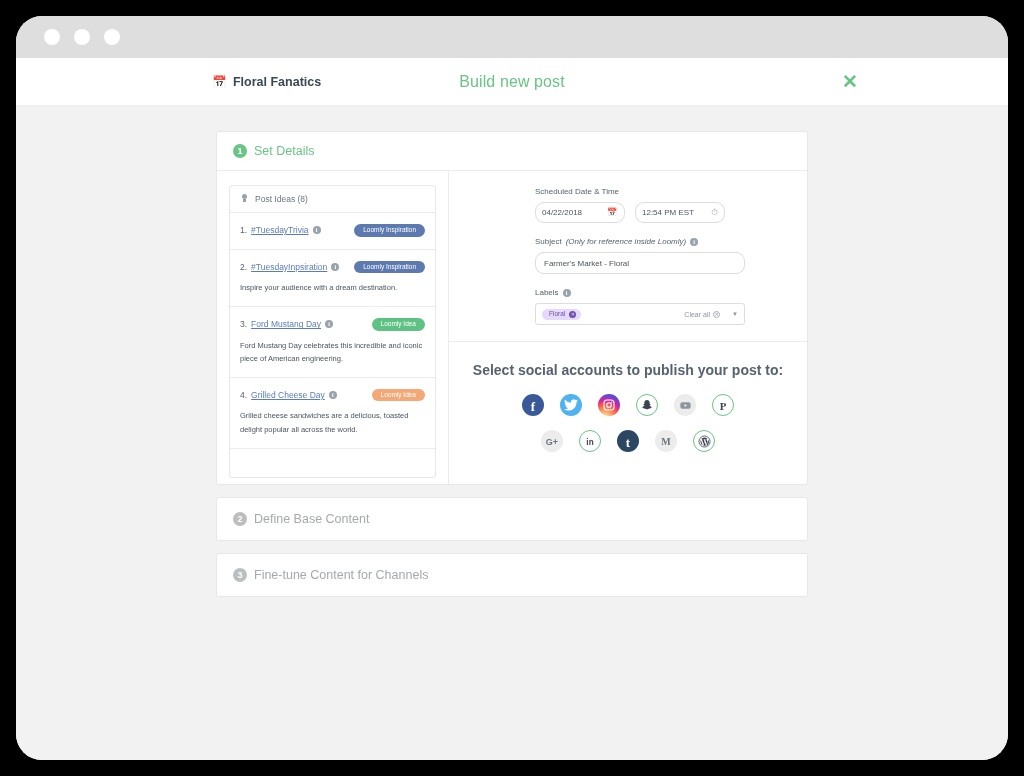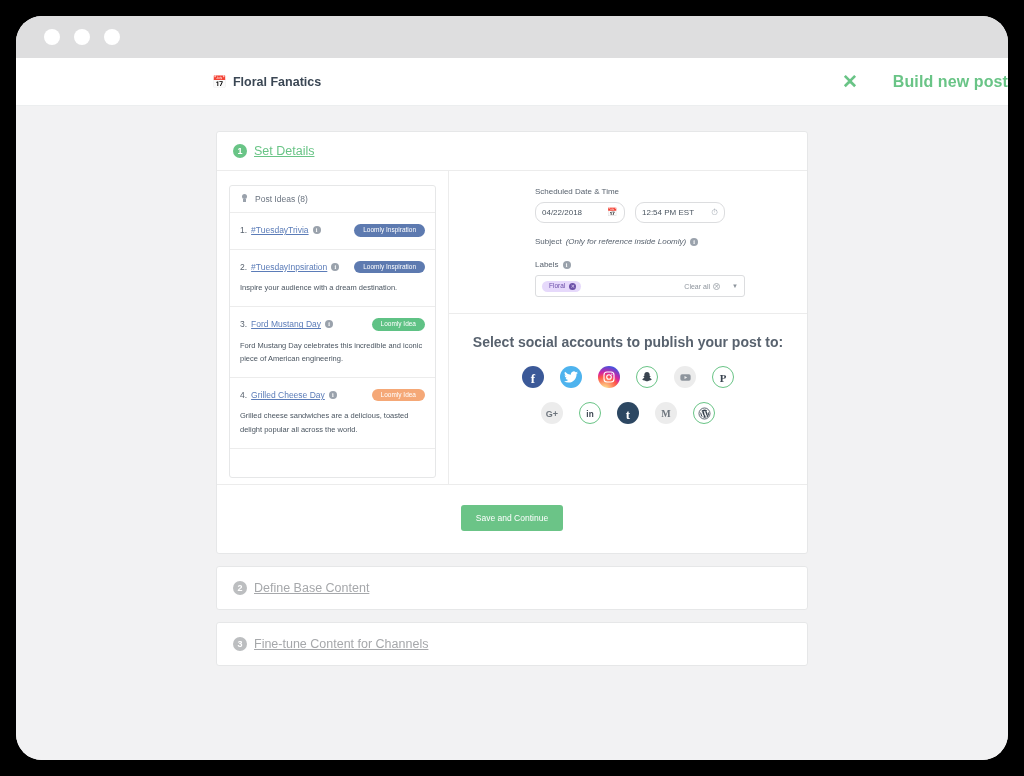--- a/index.html
+++ b/index.html
@@ -53,24 +53,24 @@
     display: flex;
     align-items: center;
     gap: 6px;
     font-size: 12.5px;
     color: #3b4754;
     font-weight: bold;
   }
   .brand-icon { font-size: 12px; line-height: 1; color: #3b4754; }
   .header-title {
     width: 100%;
-    text-align: right;
+    text-align: center;
     font-size: 16px;
     color: #69c486;
-    font-weight: bold;
+    font-weight: normal;
     letter-spacing: .1px;
   }
   .close-x {
     position: absolute;
     right: 150px;
     font-size: 19px;
     color: #69c486;
     font-weight: bold;
     line-height: 1;
     cursor: pointer;
@@ -108,21 +108,21 @@
     background: #69c486;
     color: #fff;
     font-size: 9px;
     font-weight: bold;
     display: flex;
     align-items: center;
     justify-content: center;
     line-height: 1;
   }
   .step-num.muted { background: #bcbec0; }
-  .step-title { font-size: 12.5px; color: #69c486; text-decoration: underline; }
+  .step-title { font-size: 12.5px; color: #69c486; }
   .step-title.muted { color: #a6a8ab; }
 
   .step-body { display: flex; }
 
   
   .ideas-col {
     width: 232px;
     border-right: 1px solid #ececec;
     padding: 14px 12px 6px 12px;
   }
@@ -463,20 +463,23 @@
                     </div>
                   </div>
                 </div>
 
                 <div class="block">
                   <div class="field-label">
                     <span>Subject </span>
                     <em>(Only for reference inside Loomly)</em>
                     <span class="info-i">i</span>
                   </div>
+                  <div class="inp subject">
+                    <span>Farmer's Market - Floral</span>
+                  </div>
                 </div>
 
                 <div class="block">
                   <div class="field-label">
                     <span>Labels</span>
                     <span class="info-i">i</span>
                   </div>
                   <div class="labels-inp">
                     <span class="chip">
                       <span>Floral</span>
@@ -555,23 +558,20 @@
                     <svg width="13" height="13" viewBox="0 0 24 24">
                       <circle cx="12" cy="12" r="10.2" fill="none" stroke="#3a4450" stroke-width="1.5"></circle>
                       <path fill="#3a4450" d="M4.4 12a7.6 7.6 0 0 0 4.3 6.8L5.1 9A7.5 7.5 0 0 0 4.4 12zm12.7-.4c0-.9-.3-1.6-.6-2.1-.4-.6-.8-1.2-.8-1.8 0-.7.5-1.4 1.3-1.4h.1A7.6 7.6 0 0 0 12 4.4a7.6 7.6 0 0 0-6.3 3.4h.5c.8 0 2-.1 2-.1.4 0 .5.6.1.6 0 0-.4.1-.9.1l2.8 8.3 1.7-5-1.2-3.3c-.4 0-.8-.1-.8-.1-.4 0-.4-.6.1-.6 0 0 1.2.1 2 .1.8 0 2-.1 2-.1.4 0 .5.6.1.6 0 0-.4.1-.9.1l2.8 8.2.8-2.6c.3-1.1.5-1.9.5-2.5zm-4.9 1l-2.3 6.7a7.6 7.6 0 0 0 4.7-.1l-.1-.1-2.3-6.5zm6.4-4.3l.1.9c0 .9-.2 1.9-.7 3.1l-2.6 7.6A7.6 7.6 0 0 0 18.6 8.3z"></path>
                     </svg>
                   </span>
                 </div>
             </div>
           </div>
         </div>
 
-        <div class="save-wrap">
-          <button class="save-btn">Save and Continue</button>
-        </div>
       </div>
 
       <div class="card collapsed">
         <div class="step-head" style="padding:0;border:none;">
           <span class="step-num muted">2</span>
           <span class="step-title muted">Define Base Content</span>
         </div>
       </div>
 
       <div class="card collapsed">

